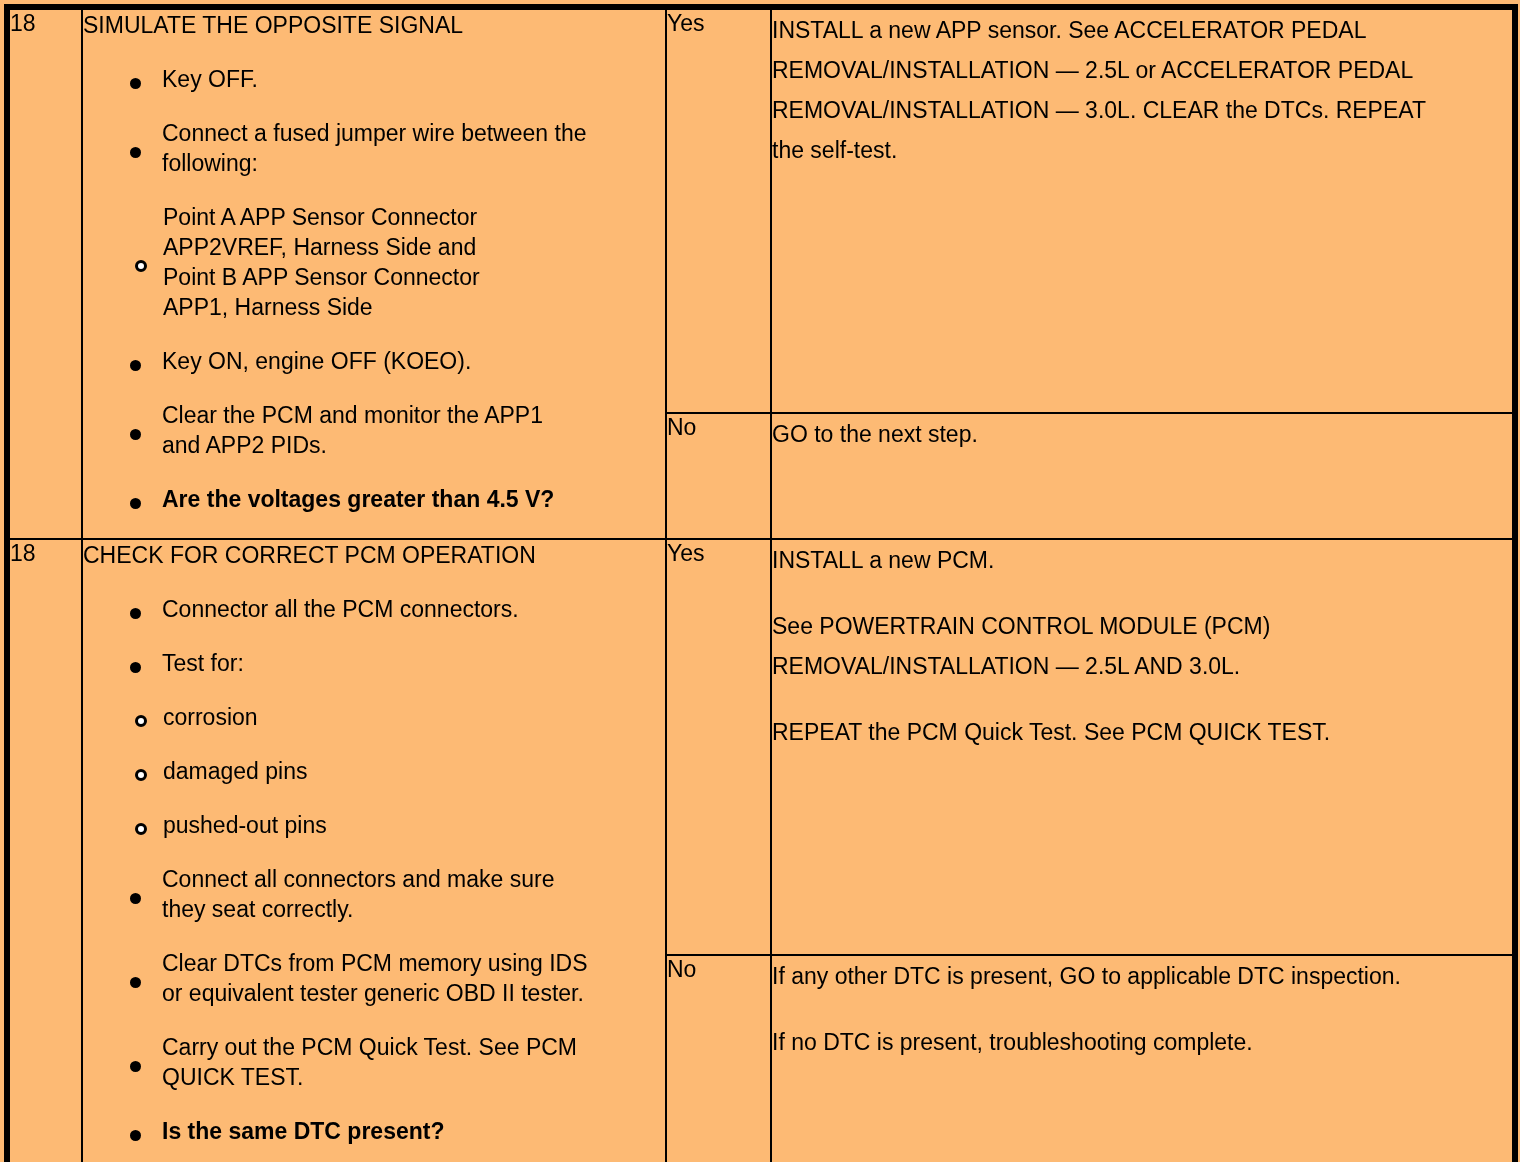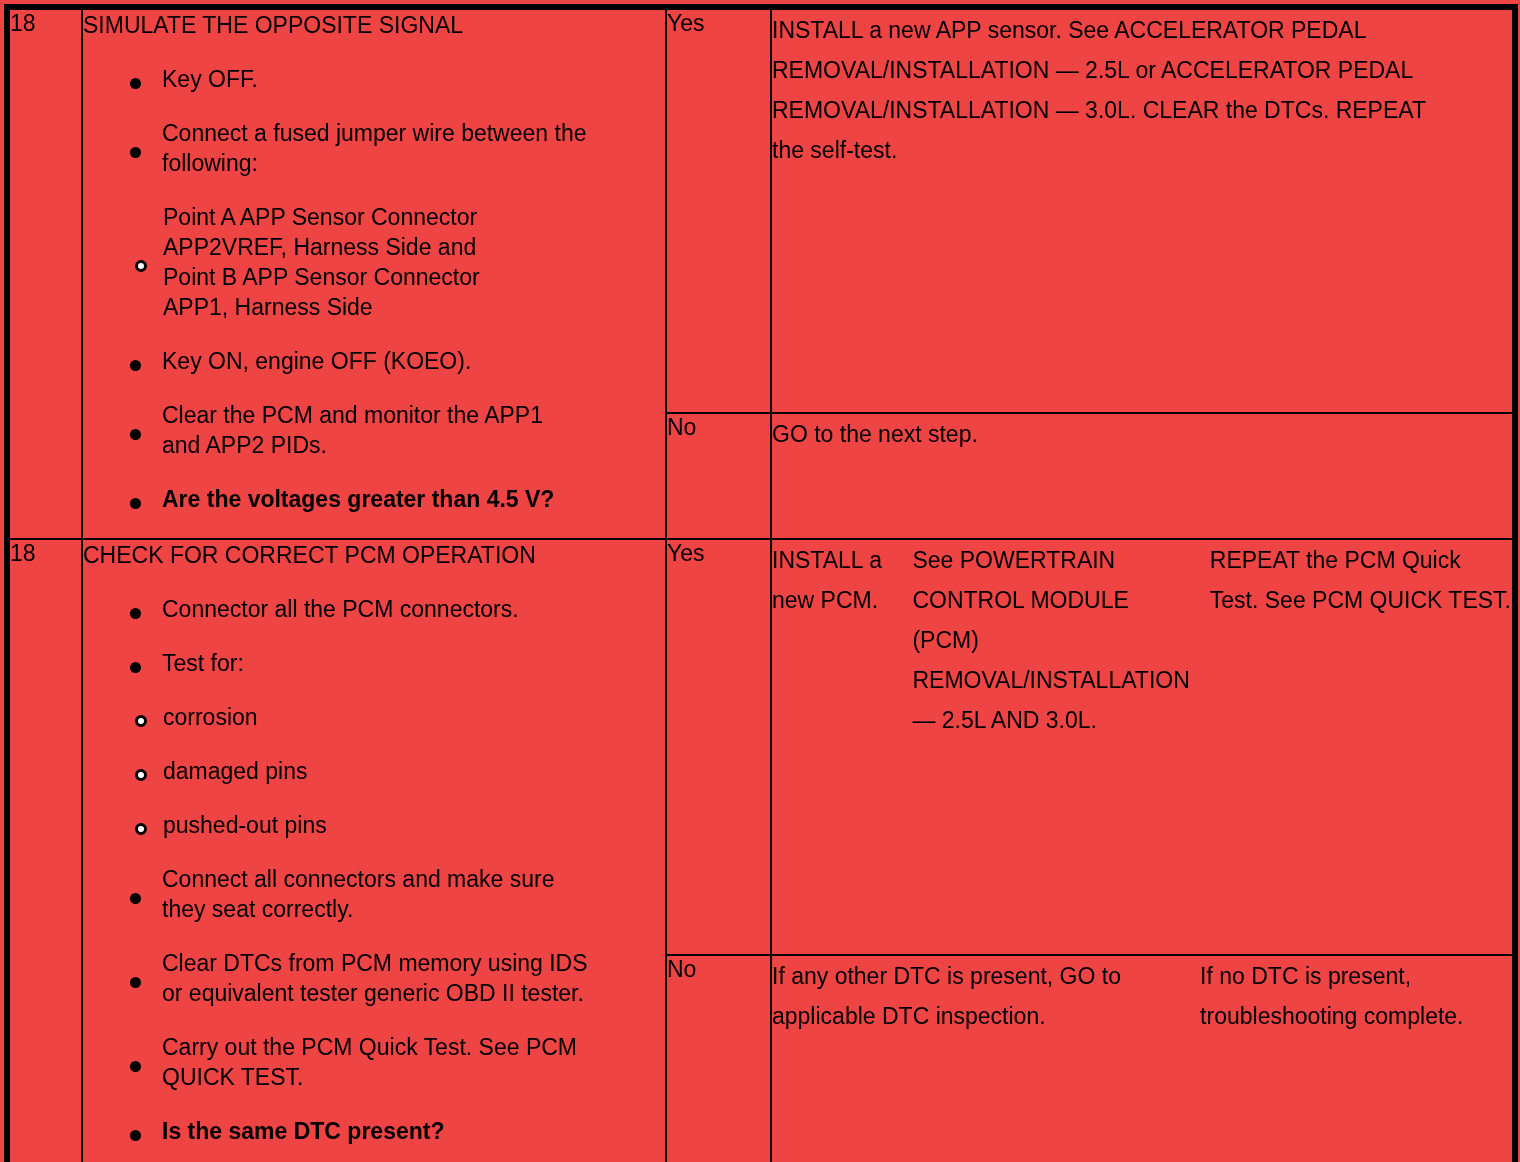--- a/index.html
+++ b/index.html
@@ -9,21 +9,21 @@
     width: 1520px;
     height: 1162px;
     font-family: "Liberation Sans", "DejaVu Sans", sans-serif;
     color: #000000;
     -webkit-font-smoothing: none;
   }
   .page {
     position: relative;
     width: 1520px;
     height: 1162px;
-    background: #ef4444;
+    background: #fdba74;
     overflow: hidden;
   }
   table.diag {
     position: absolute;
     left: 4px;
     top: 4px;
     border-collapse: collapse;
     table-layout: fixed;
     width: 1508px;
     border: 6px solid #000;
@@ -82,22 +82,22 @@
     margin-top: 8px;
     margin-right: 16px;
     background: #fff;
     border: 3px solid #000;
     border-radius: 50%;
   }
   .ml { white-space: pre-line; }
   .bold { font-weight: bold; }
   .reswrap {
     display: flex;
-    flex-direction: row;
-    gap: 20px;
+    flex-direction: column;
+    gap: 26px;
   }
 </style>
 </head>
 <body>
 
 <div class="page">
   <table class="diag">
     <colgroup>
       <col style="width:75px">
       <col style="width:584px">

